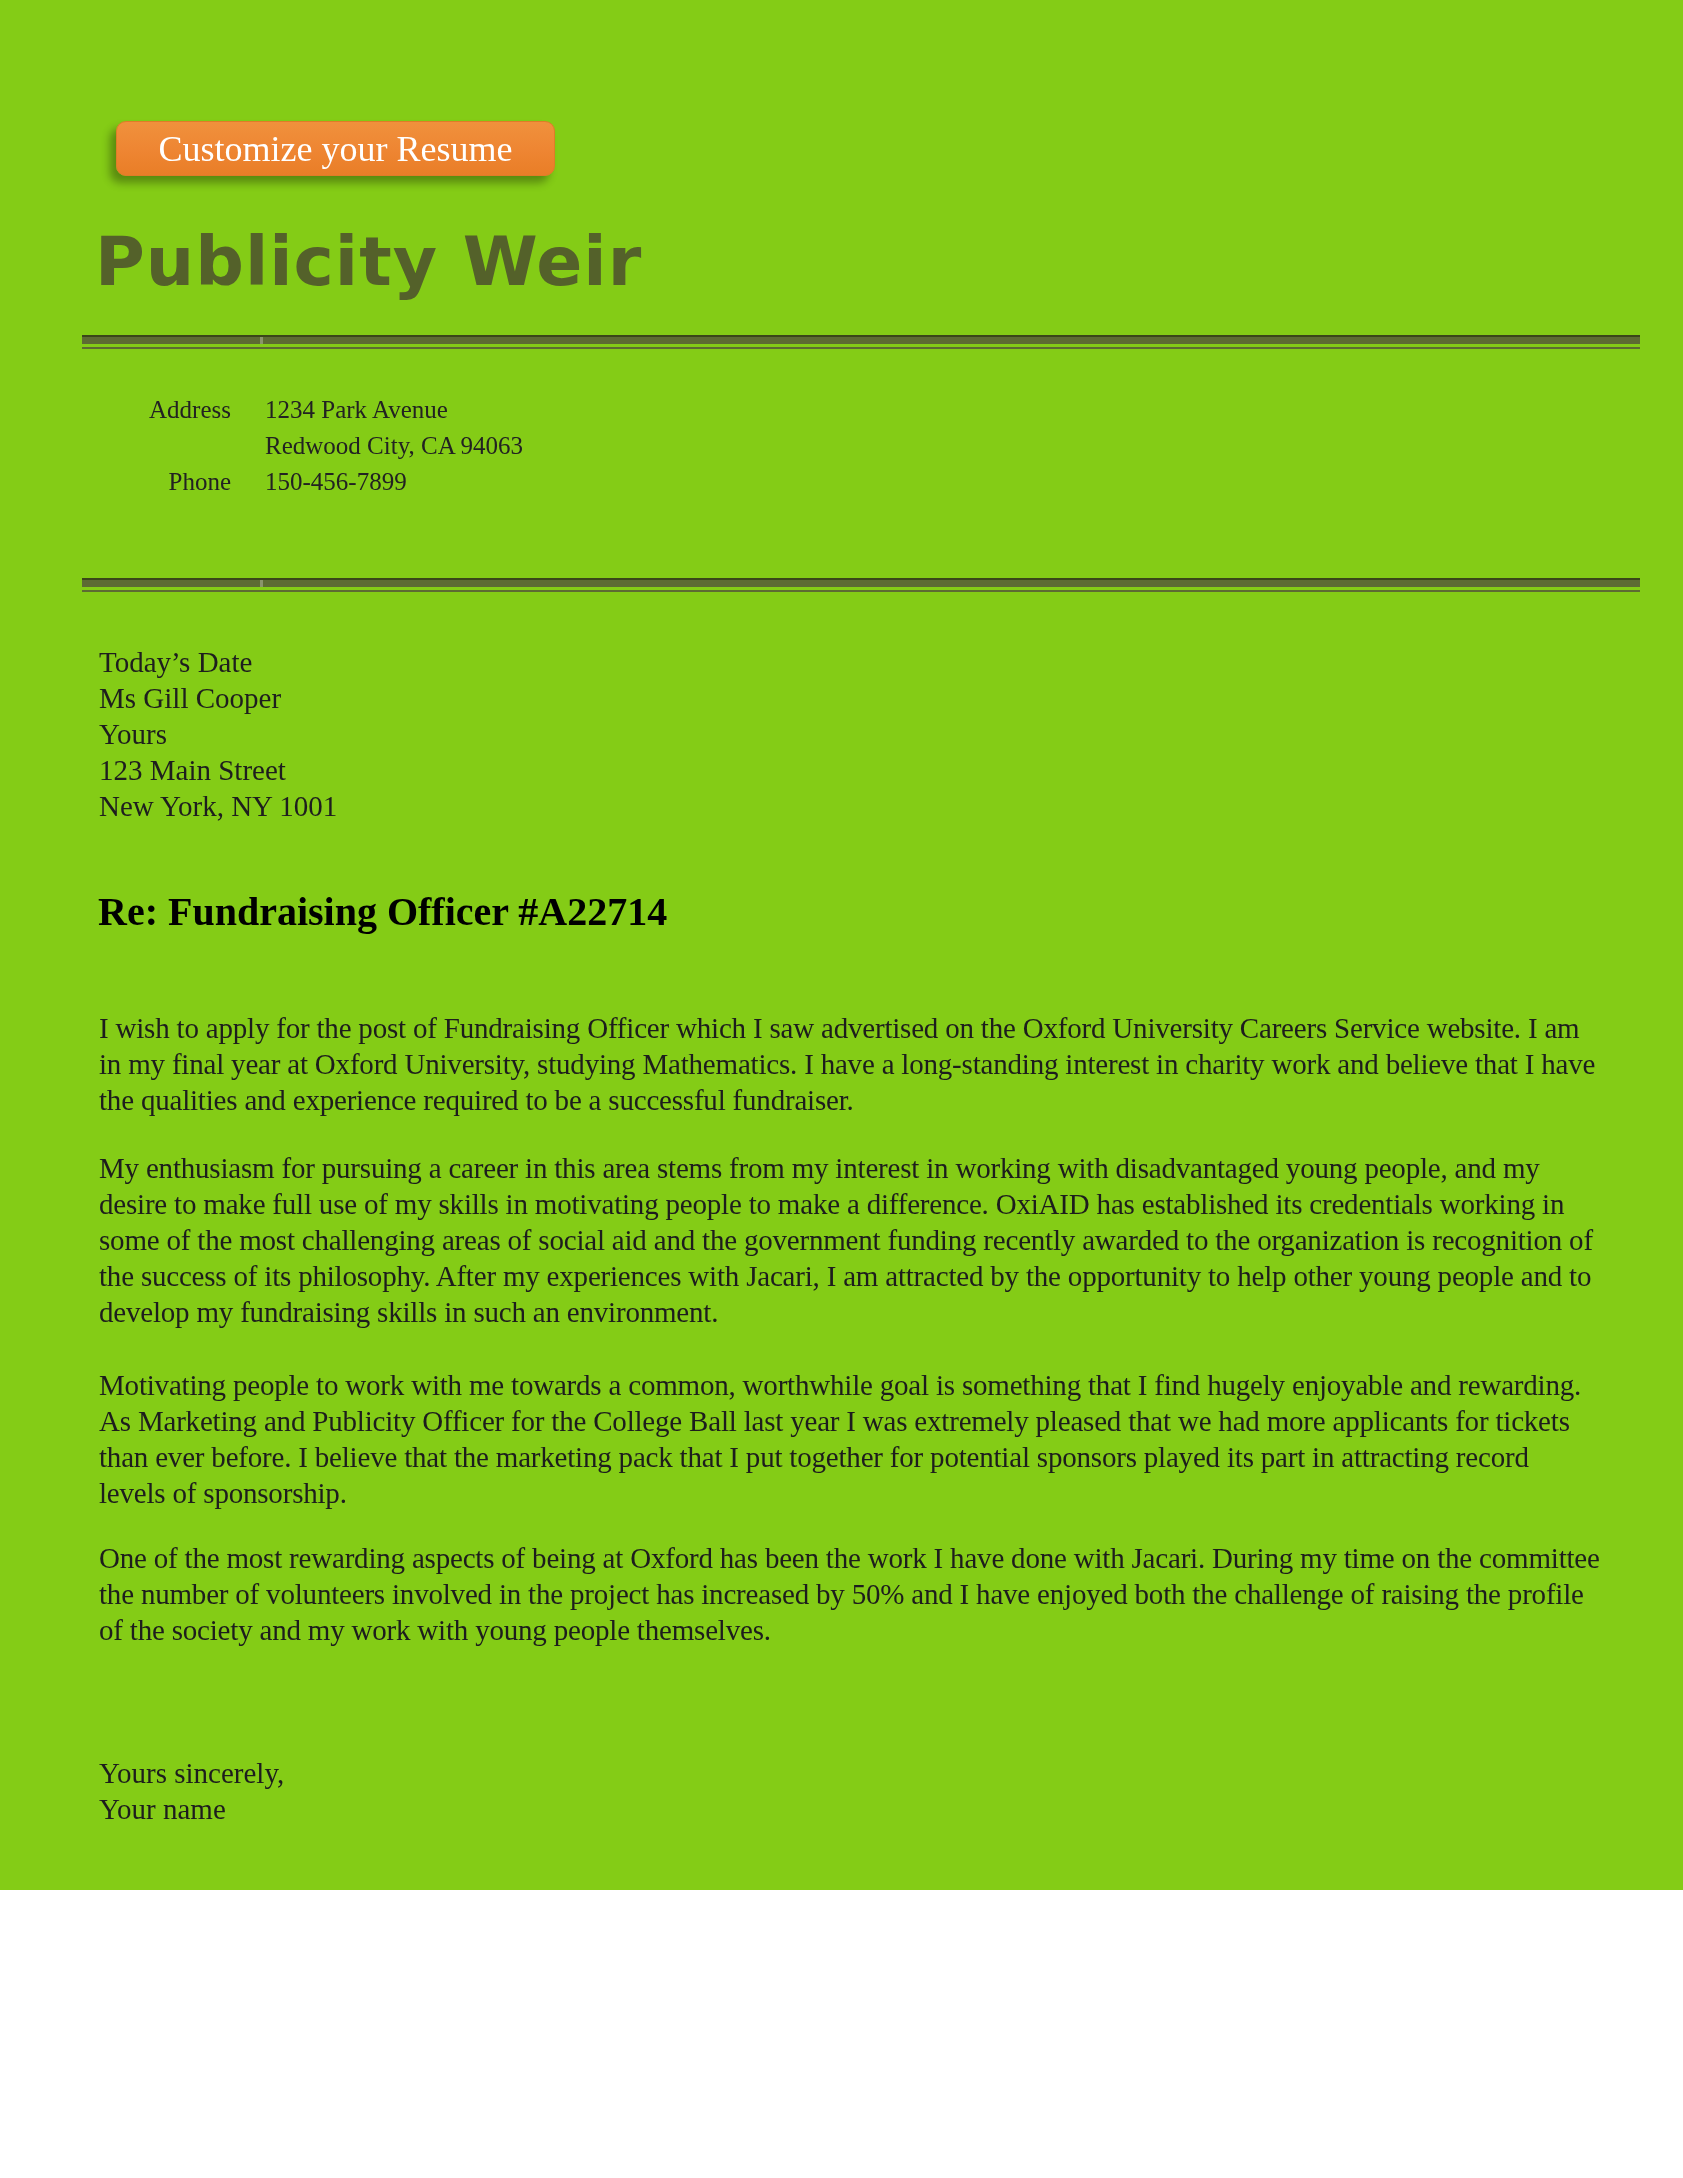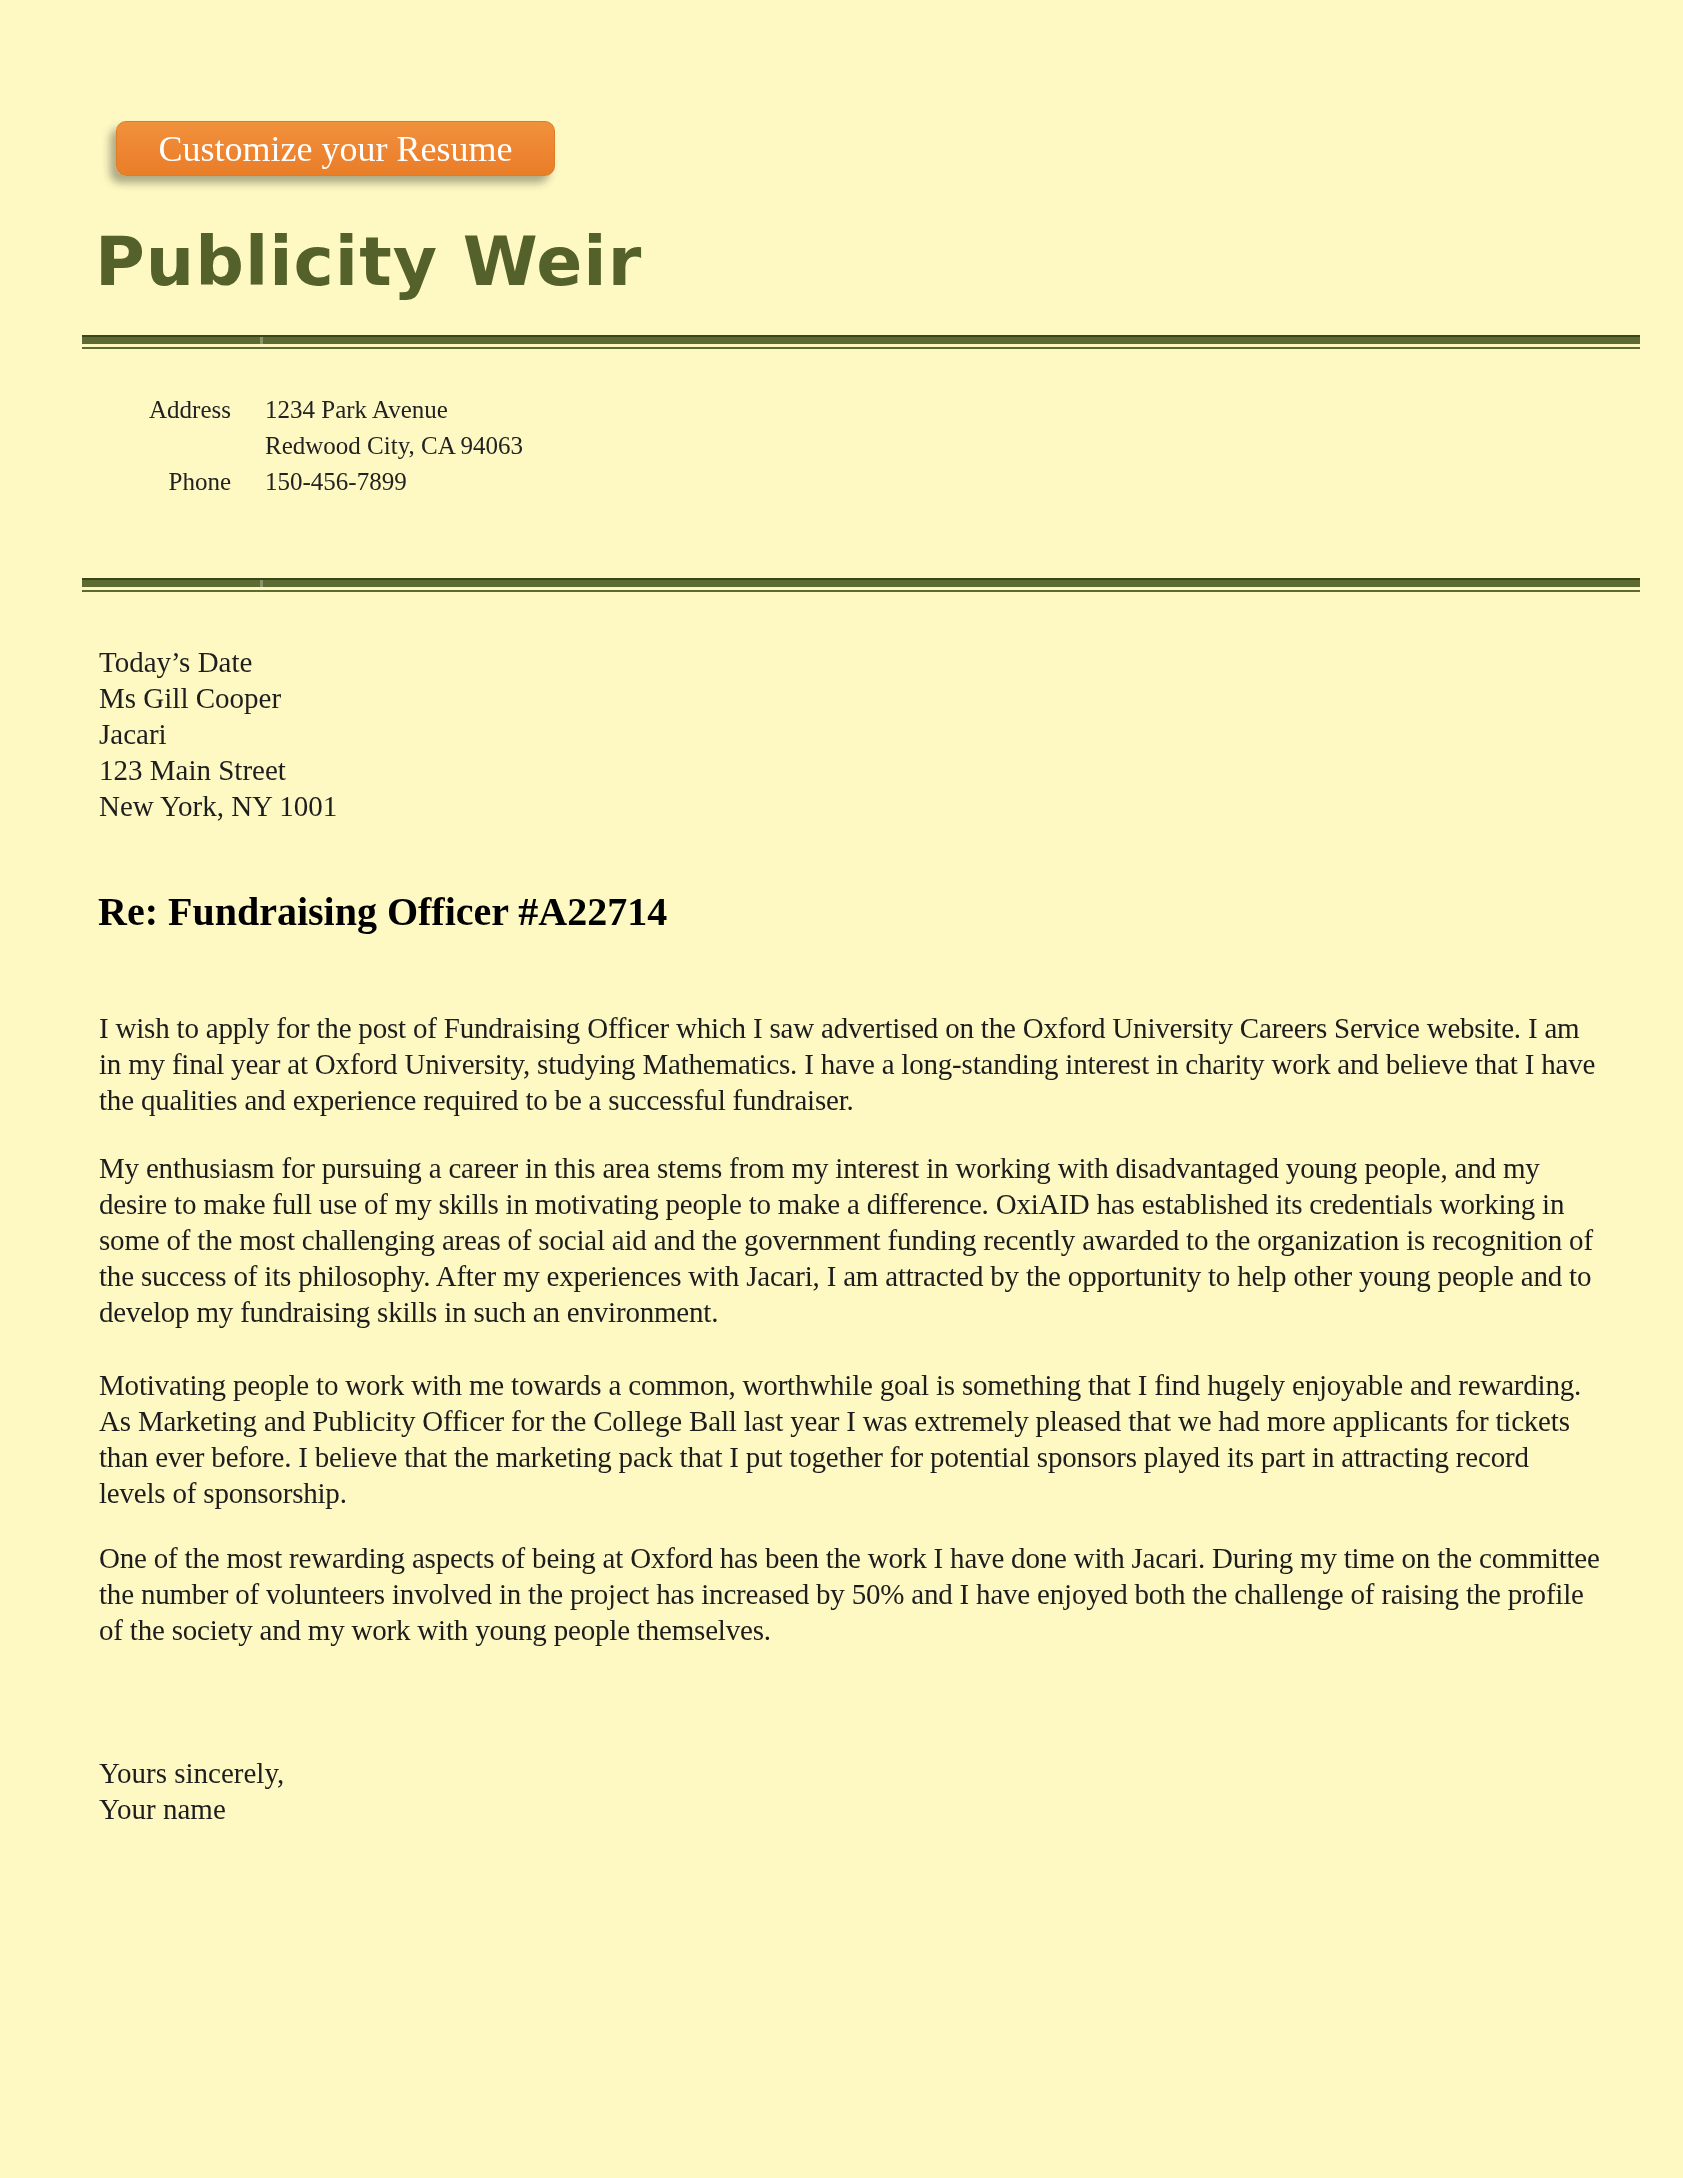--- a/index.html
+++ b/index.html
@@ -1,20 +1,20 @@
 <!DOCTYPE html>
 <html><head>
 <meta charset="utf-8">
 <style>
   html,body{margin:0;padding:0;background:#ffffff;}
   .page{
     position:relative;
     width:1683px;
-    height:2178px;
-    background:#fef9c3;
+    height:1890px;
+    background:#84cc16;
     overflow:hidden;
     font-family:"Liberation Serif", serif;
   }
   
   .customize-btn{
     position:absolute;
     left:116px; top:121px;
     width:439px; height:55px;
     background:linear-gradient(180deg,#f0913c 0%,#ee8532 55%,#e97e27 100%);
     border:1px solid #df7c28;
@@ -158,21 +158,21 @@
   <div class="rule rule-bottom">
     <div class="bar">
         <span class="seam"></span>
       </div>
     <div class="thin"></div>
   </div>
 
   <div class="recipient">
     <div>Today’s Date</div>
     <div>Ms Gill Cooper</div>
-    <div>Jacari</div>
+    <div>Yours</div>
     <div>123 Main Street</div>
     <div>New York, NY 1001</div>
   </div>
 
   <div class="subject">Re: Fundraising Officer #A22714</div>
 
   <p class="par par-1">I wish to apply for the post of Fundraising Officer which I saw advertised on the Oxford University Careers Service website. I am in my final year at Oxford University, studying Mathematics. I have a long-standing interest in charity work and believe that I have the qualities and experience required to be a successful fundraiser.</p>
   <p class="par par-2">My enthusiasm for pursuing a career in this area stems from my interest in working with disadvantaged young people, and my desire to make full use of my skills in motivating people to make a difference. OxiAID has established its credentials working in some of the most challenging areas of social aid and the government funding recently awarded to the organization is recognition of the success of its philosophy. After my experiences with Jacari, I am attracted by the opportunity to help other young people and to develop my fundraising skills in such an environment.</p>
   <p class="par par-3">Motivating people to work with me towards a common, worthwhile goal is something that I find hugely enjoyable and rewarding. As Marketing and Publicity Officer for the College Ball last year I was extremely pleased that we had more applicants for tickets than ever before. I believe that the marketing pack that I put together for potential sponsors played its part in attracting record levels of sponsorship.</p>
   <p class="par par-4">One of the most rewarding aspects of being at Oxford has been the work I have done with Jacari. During my time on the committee the number of volunteers involved in the project has increased by 50% and I have enjoyed both the challenge of raising the profile of the society and my work with young people themselves.</p>

